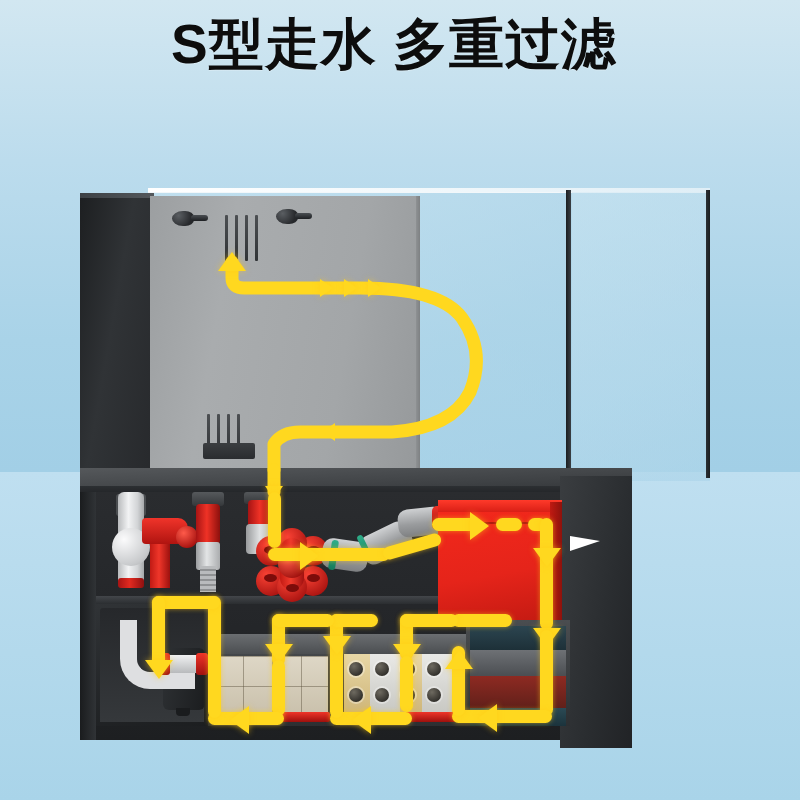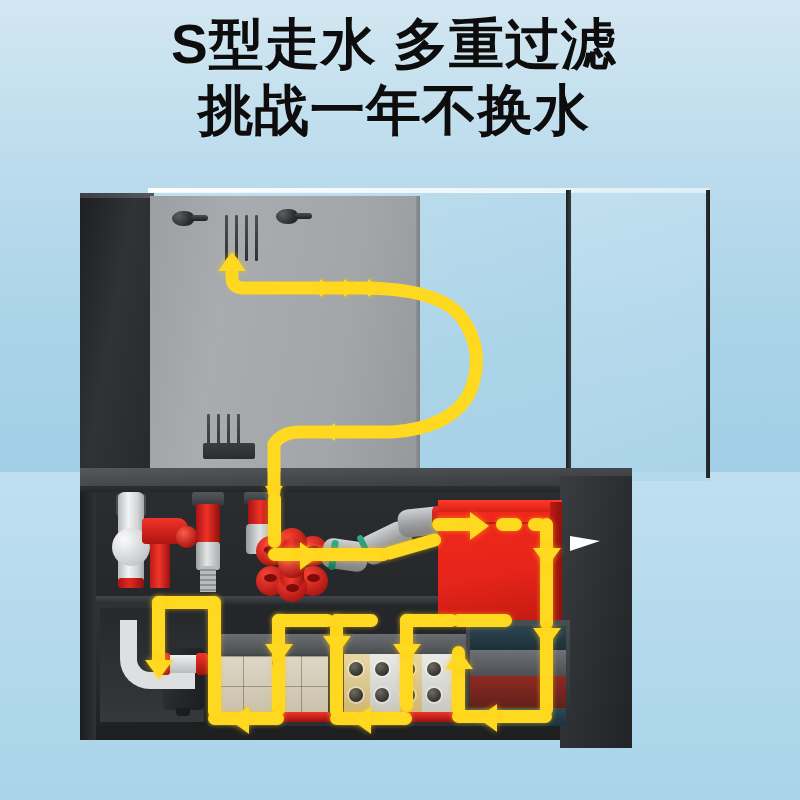--- a/index.html
+++ b/index.html
@@ -232,21 +232,20 @@
 </head>
 <body>
 
 <div id="stage">
 
   <div class="bg-top"></div>
   <div class="bg-bottom"></div>
 
   <div class="headline">
     <span class="l1">S型走水 多重过滤</span>
-    <span class="l2">挑战一年不换水</span>
   </div>
 
   <div class="tank-glass"></div>
   <div class="glass-front"></div>
   <div class="glass-top-hi"></div>
 
   <div class="side-wall"></div>
   <div class="side-wall-top"></div>
 
   <div class="back-panel"></div>

